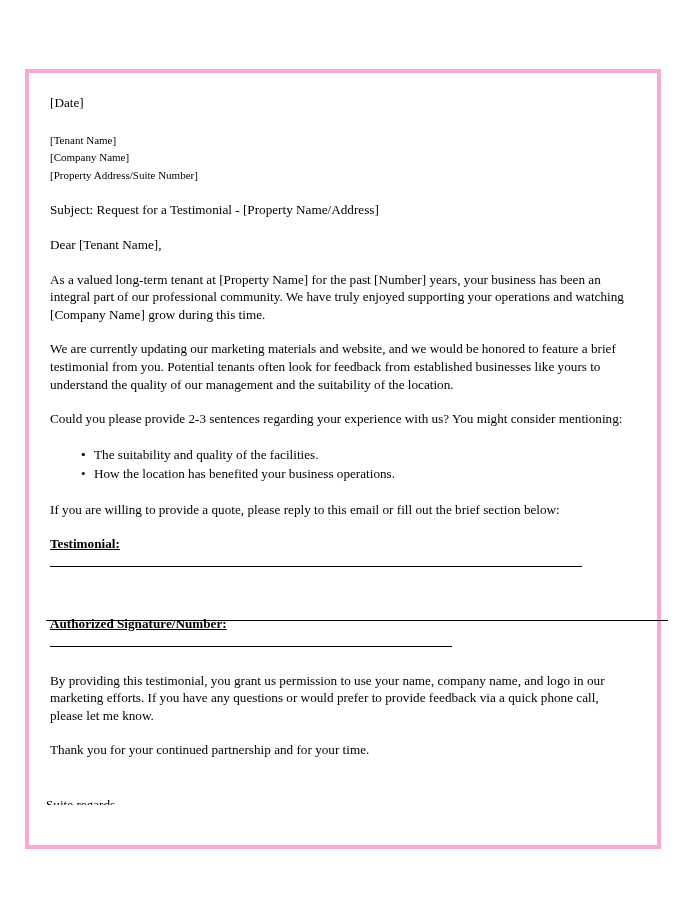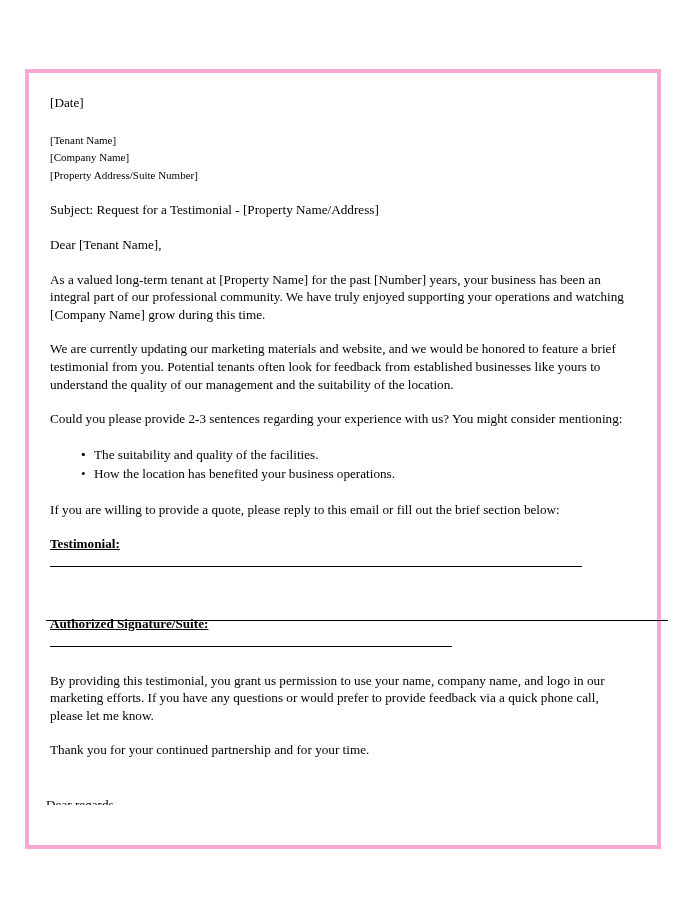--- a/index.html
+++ b/index.html
@@ -173,34 +173,34 @@
     <div class="gap-md"></div>
 
     <div class="bold-head">Testimonial:</div>
 
     <div class="gap-sm"></div>
 
     <div class="rule rule-testimonial"></div>
 
     <div style="height:48px"></div>
 
-    <div class="bold-head">Authorized Signature/Suite:</div>
+    <div class="bold-head">Authorized Signature/Number:</div>
 
     <div class="gap-sm"></div>
 
     <div class="rule rule-signature"></div>
 
     <div class="gap-xl"></div>
 
     <p class="para">By providing this testimonial, you grant us permission to use your name, company name, and logo in our marketing efforts. If you have any questions or would prefer to provide feedback via a quick phone call, please let me know.</p>
 
     <div class="gap-md"></div>
 
     <p class="para">Thank you for your continued partnership and for your time.</p>
 
   </div>
 </div>
 
 <div id="rule-overflow"></div>
 
 <div id="closing-clip">
-  <div class="para">Dear regards,</div>
+  <div class="para">Suite regards,</div>
 </div>
 
 </body></html>

